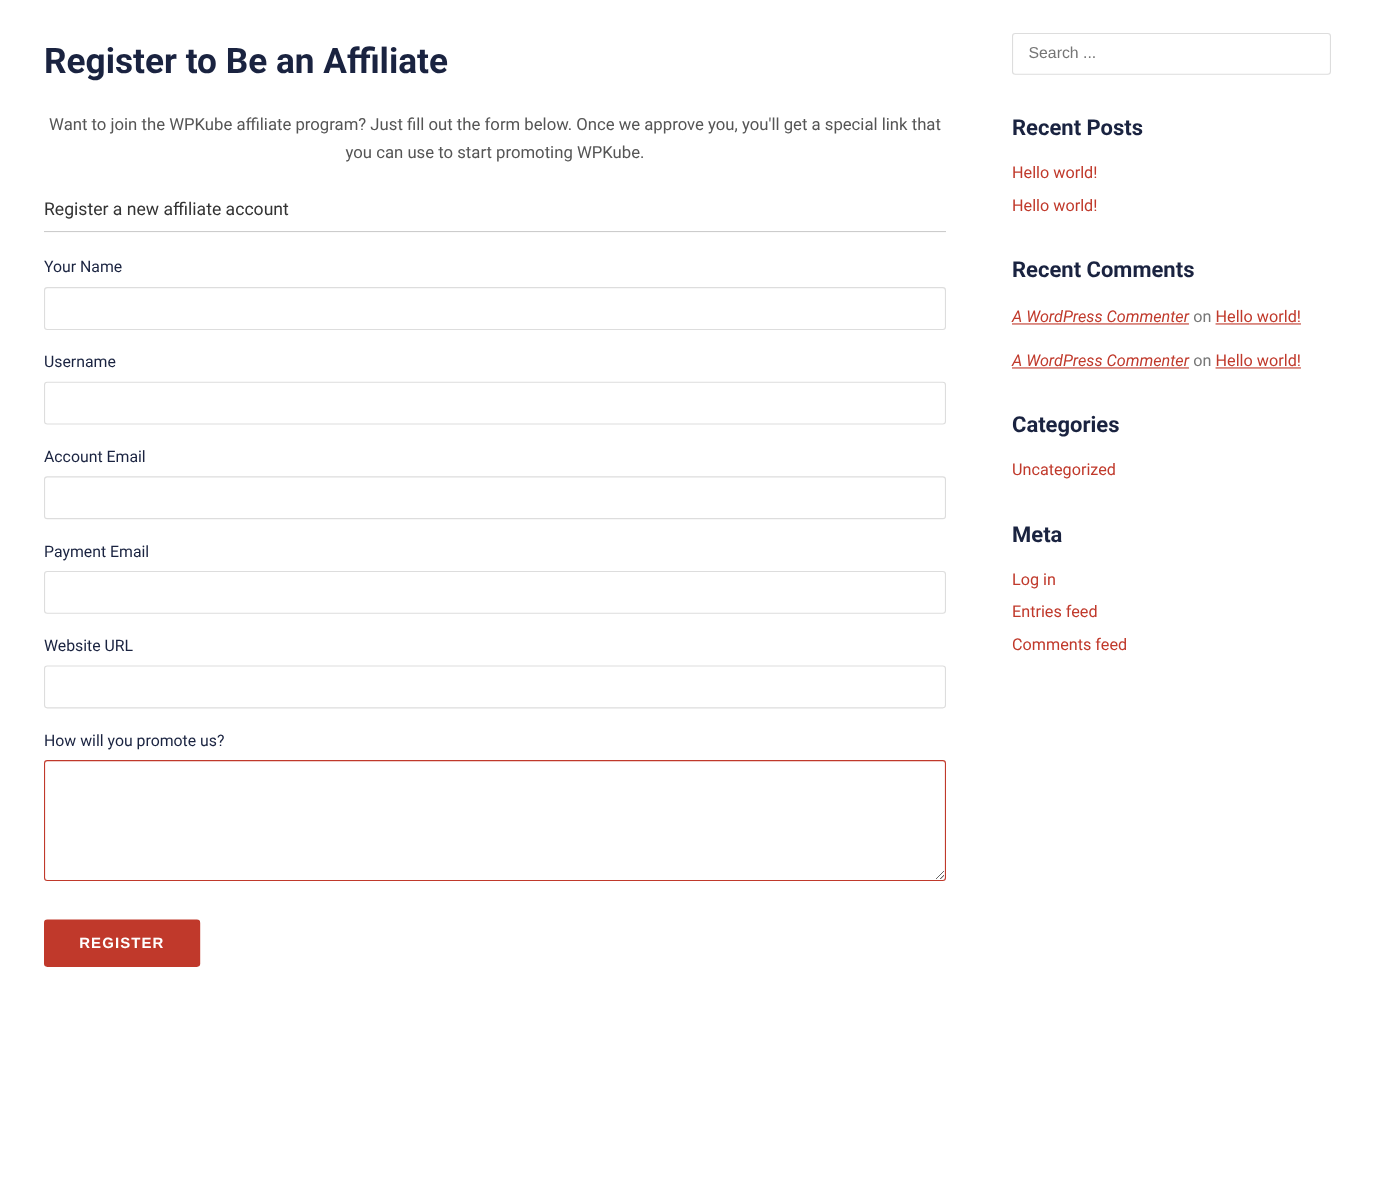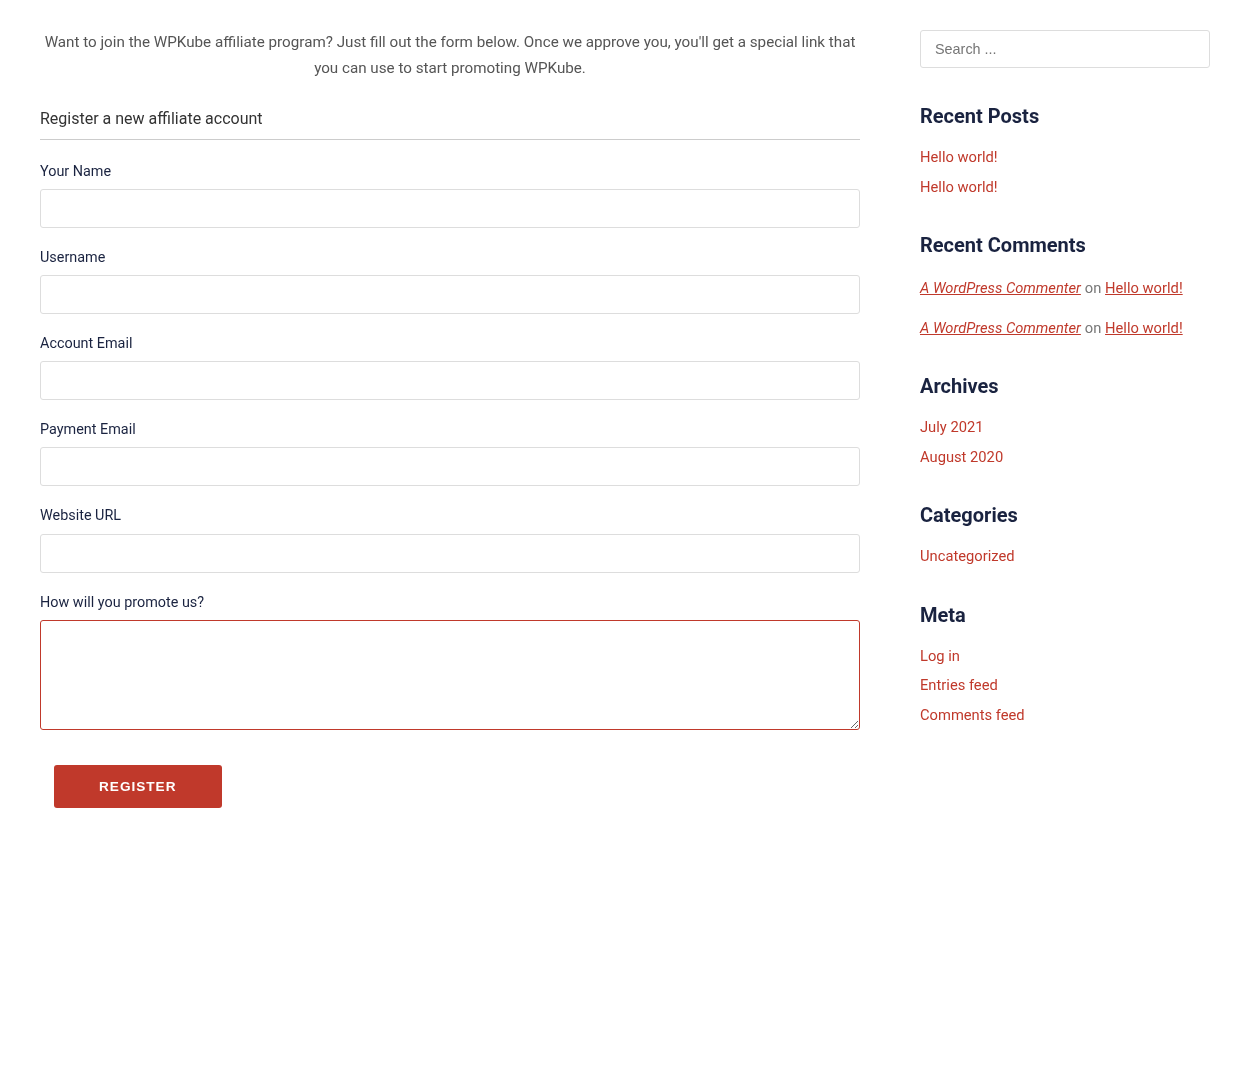--- a/index.html
+++ b/index.html
@@ -77,29 +77,28 @@
       color: #333;
       outline: none;
       height: 110px;
       resize: vertical;
       border-color: #c0392b;
     }
     .register-btn {
       background: #c0392b;
       color: #fff;
       border: none;
-      padding: 14px 45px;
+      padding: 14px 32px;
       font-size: 0.85rem;
       font-weight: 700;
       letter-spacing: 1px;
       cursor: pointer;
       border-radius: 3px;
       margin-top: 10px;
       text-transform: uppercase;
-      margin-left: 14px;
     }
 
     
     .sidebar-search-box {
       border: 1px solid #ddd;
       border-radius: 3px;
       padding: 10px 14px;
       width: 100%;
       font-size: 0.9rem;
       color: #aaa;
@@ -138,20 +137,21 @@
       color: #c0392b;
       font-size: 0.92rem;
     }
   </style>
 </head>
 <body>
 
 <div class="page-wrapper">
 
   <div class="main-content">
+    <h1 class="page-title">Register to Be an Affiliate</h1>
     <p class="intro-text">Want to join the WPKube affiliate program? Just fill out the form below. Once we approve you, you'll get a special link that you can use to start promoting WPKube.</p>
 
     <div class="form-section-title">Register a new affiliate account</div>
 
     <form>
 
       <div class="form-group">
         <label class="form-label" for="your-name">Your Name</label>
         <input class="form-input" type="text" id="your-name" name="your-name" style="">
       </div>
@@ -207,25 +207,20 @@
       </div>
 
       <div class="sidebar-comment-entry">
         <a href="#" class="commenter">A WordPress Commenter</a>
         <span class="comment-on"> on </span>
         <a href="#" class="comment-post">Hello world!</a>
       </div>
     </div>
 
     
-    <div class="sidebar-section">
-      <h2 class="sidebar-section-title">Archives</h2>
-      <a href="#" class="sidebar-link">July 2021</a>
-      <a href="#" class="sidebar-link">August 2020</a>
-    </div>
 
     
     <div class="sidebar-section">
       <h2 class="sidebar-section-title">Categories</h2>
       <a href="#" class="sidebar-link">Uncategorized</a>
     </div>
 
     
     <div class="sidebar-section">
       <h2 class="sidebar-section-title">Meta</h2>

